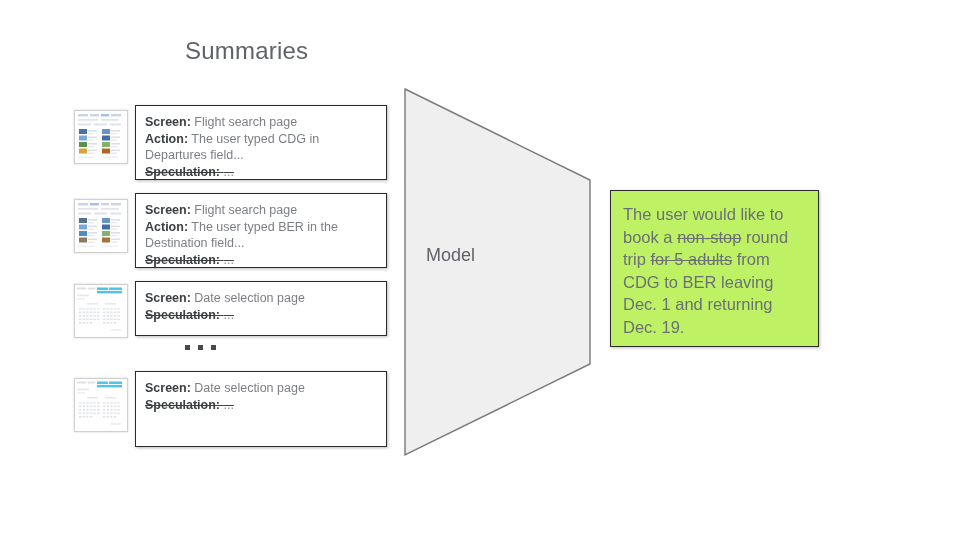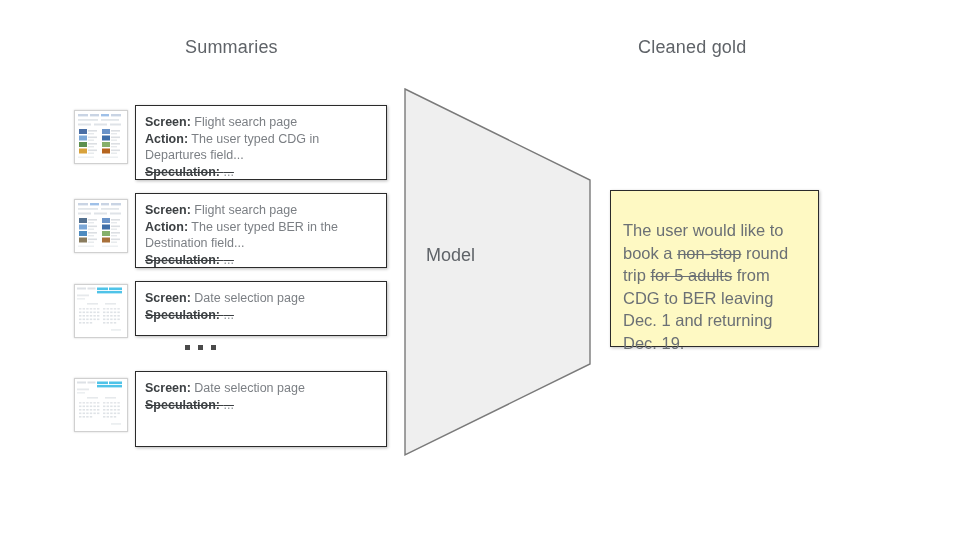--- a/index.html
+++ b/index.html
@@ -20,21 +20,21 @@
 
   .stage {
     position: absolute;
     left: 0; top: 0;
     width: 960px; height: 540px;
   }
 
   
   .col-title {
     position: absolute;
-    font-size: 18px;
+    font-size: 24px;
     font-weight: 400;
     color: #5f6368;
     letter-spacing: 0.2px;
     white-space: nowrap;
   }
   #title-summaries { left: 185px; top: 37px; }
   #title-gold      { left: 638px; top: 37px; }
 
   
   .summary-row {
@@ -132,44 +132,43 @@
     color: #5f6368;
   }
 
   
   #gold-box {
     position: absolute;
     left: 610px;
     top: 190px;
     width: 209px;
     height: 157px;
-    background: #fef9c3;
+    background: #bef264;
     border: 1px solid #2b2b2b;
     box-shadow: 1px 1px 3px rgba(0,0,0,0.25);
     box-sizing: border-box;
-    padding: 28px 12px 10px 12px;
+    padding: 12px 12px 10px 12px;
   }
   #gold-text {
     font-size: 16.5px;
     line-height: 22.5px;
     color: #6b7075;
   }
   #gold-text .strike {
     text-decoration: line-through;
     text-decoration-color: #6b7075;
     text-decoration-thickness: 1.3px;
   }
 </style>
 </head>
 <body>
 
 <div class="stage">
 
   <div class="col-title" id="title-summaries">Summaries</div>
-  <div class="col-title" id="title-gold">Cleaned gold</div>
 
   <div class="summary-row" id="row-1">
     <div class="thumb">
       <svg width="50" height="50" viewBox="0 0 50 50" aria-hidden="true">
         <rect x="0" y="0" width="50" height="50" fill="#ffffff"></rect>
         <rect x="3" y="3" width="10" height="2.4" fill="#c9d4e4"></rect>
         <rect x="15" y="3" width="9" height="2.4" fill="#c9d4e4"></rect>
         <rect x="26" y="3" width="8" height="2.4" fill="#9fc0e8"></rect>
         <rect x="36" y="3" width="10" height="2.4" fill="#c9d4e4"></rect>
         <rect x="3" y="8" width="20" height="1.8" fill="#e2e6ea"></rect>

